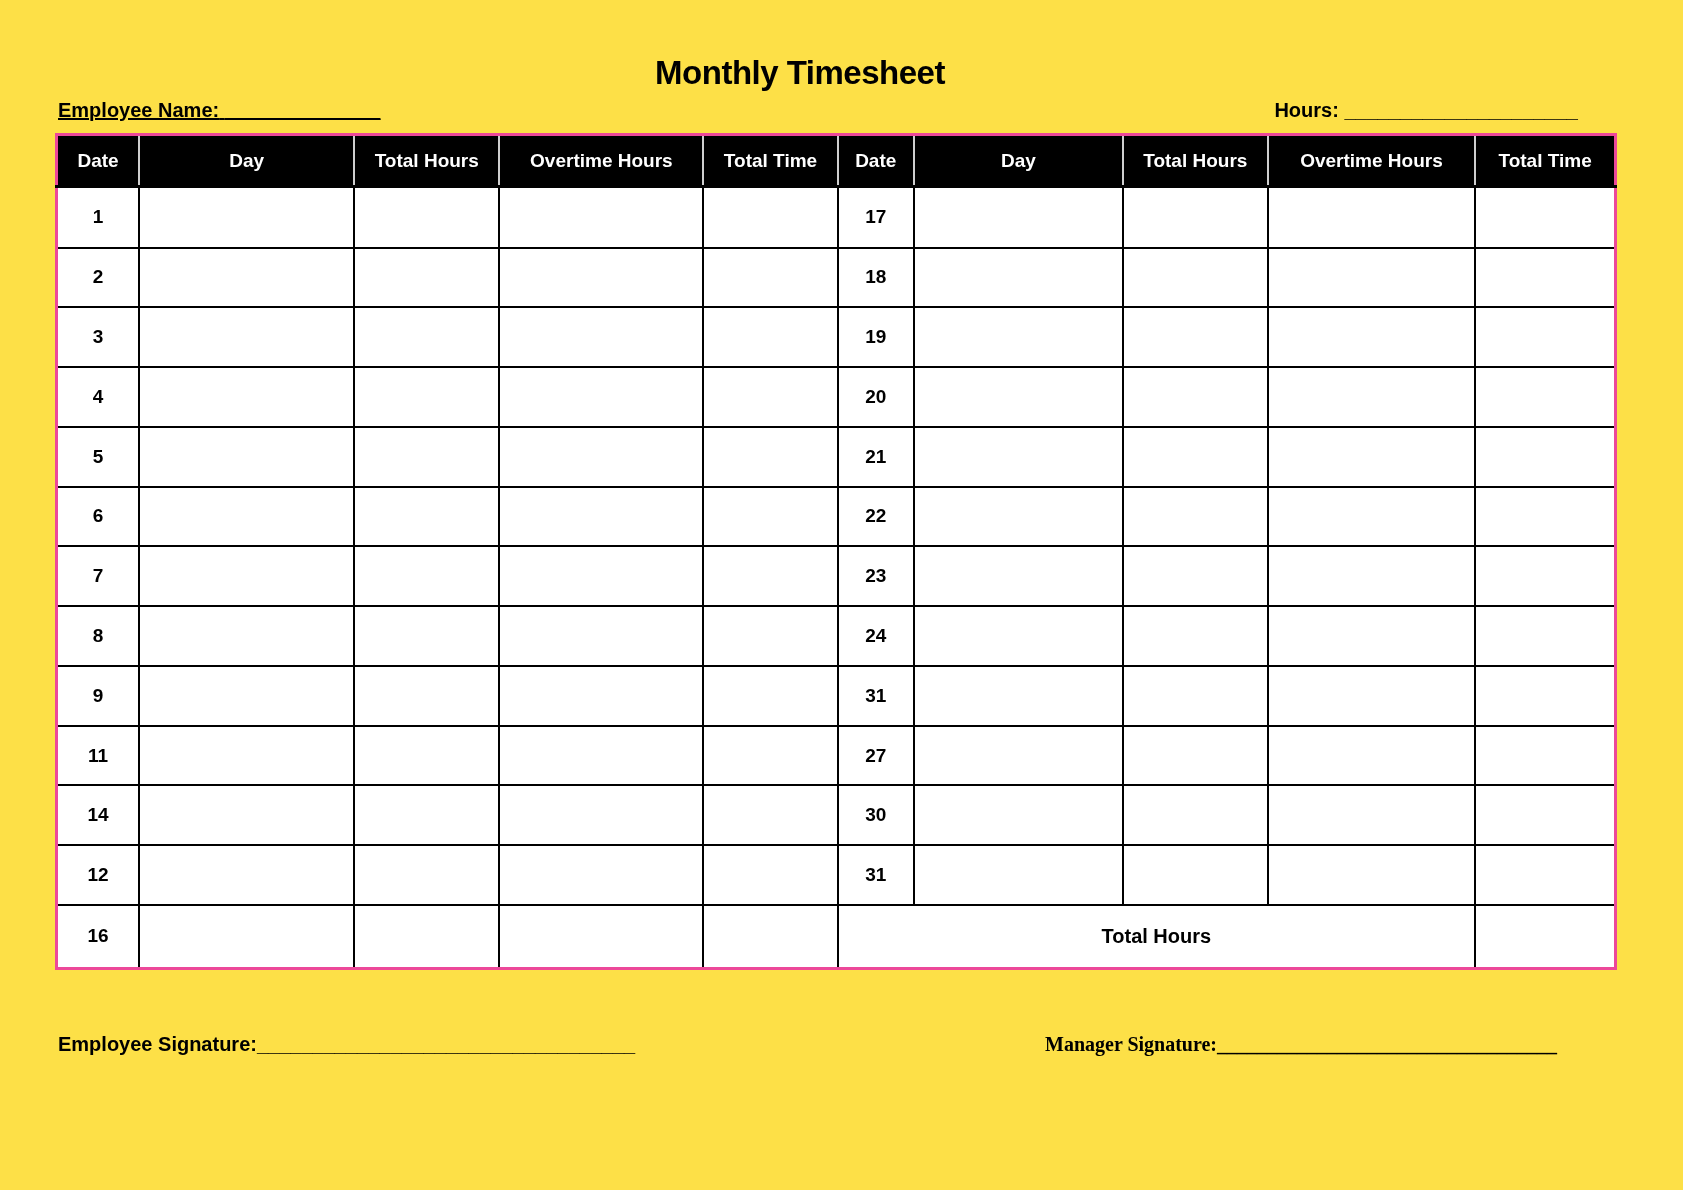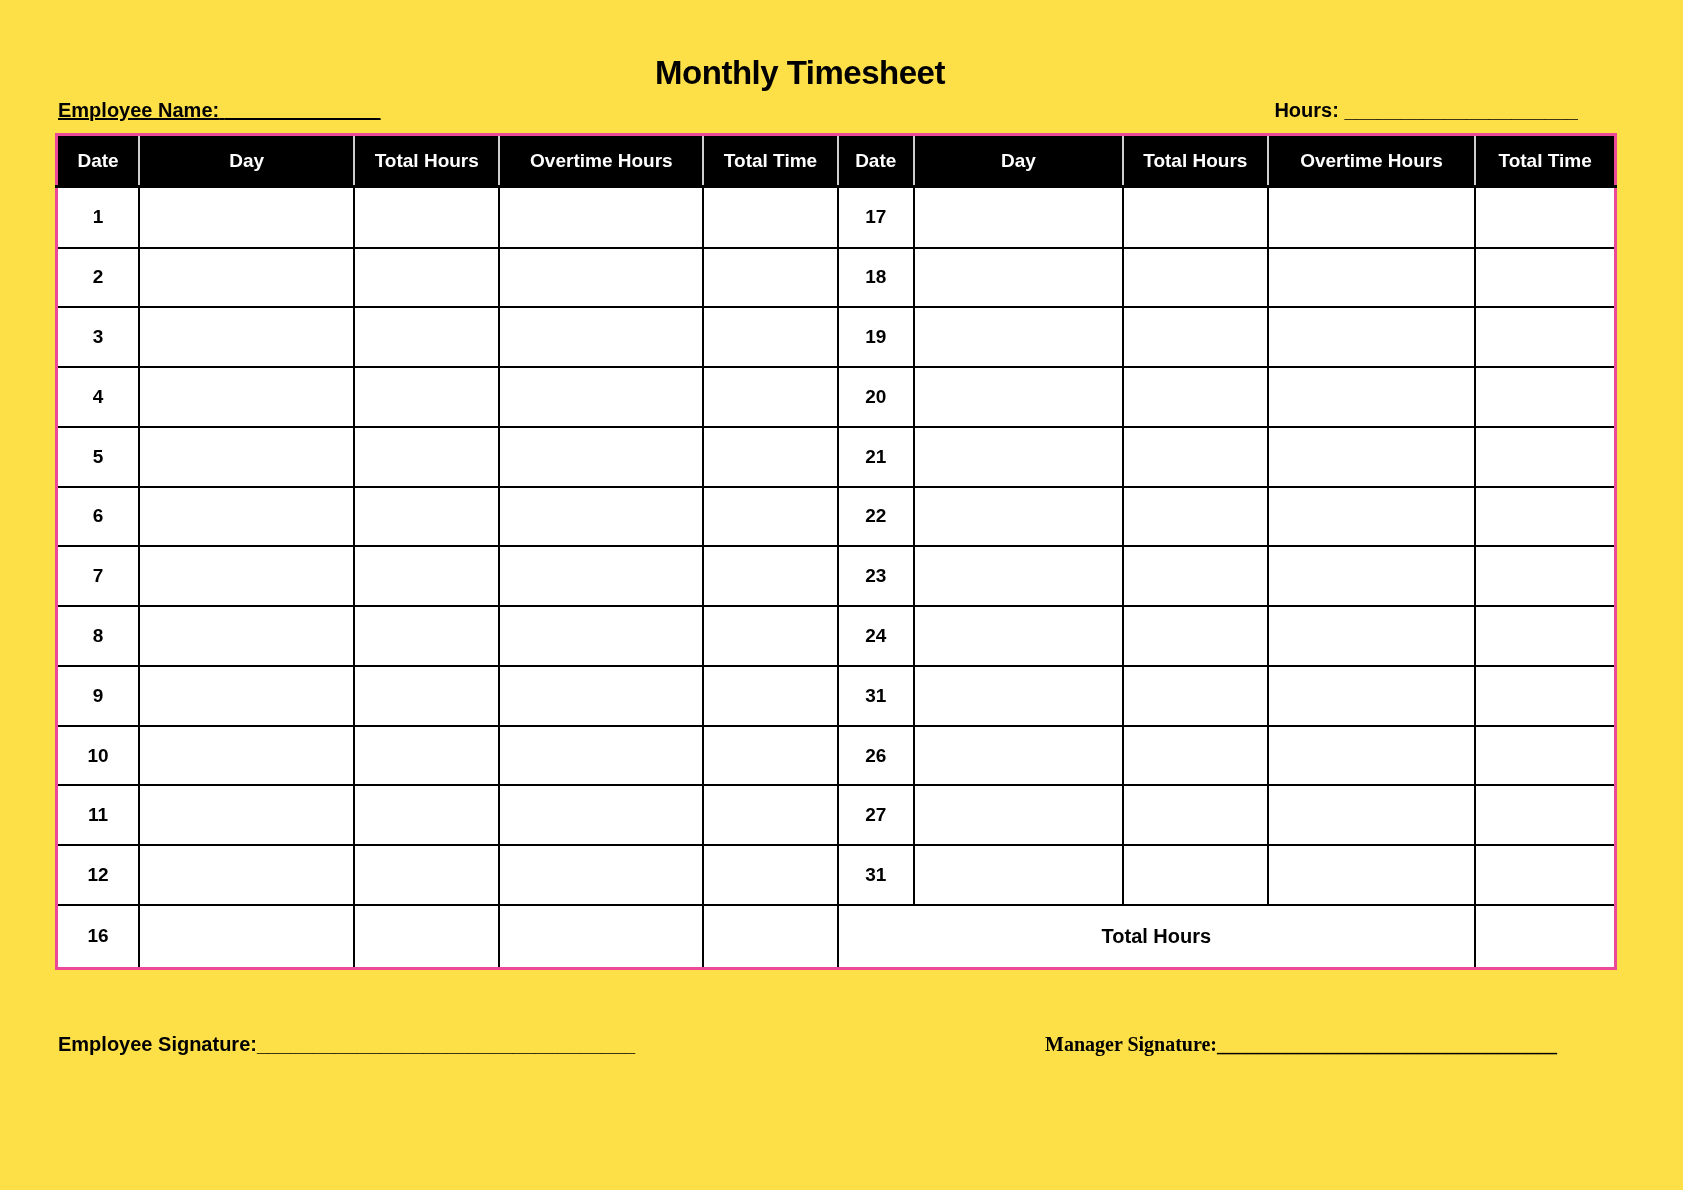--- a/index.html
+++ b/index.html
@@ -197,38 +197,38 @@
           <td></td>
           <td></td>
           <td></td>
           <td class="date">31</td>
           <td></td>
           <td></td>
           <td></td>
           <td></td>
         </tr>
         <tr>
-          <td class="date">10</td>
-          <td></td>
-          <td></td>
-          <td></td>
-          <td></td>
-          <td class="date">26</td>
-          <td></td>
-          <td></td>
-          <td></td>
-          <td></td>
-        </tr>
-        <tr>
           <td class="date">11</td>
           <td></td>
           <td></td>
           <td></td>
           <td></td>
           <td class="date">27</td>
+          <td></td>
+          <td></td>
+          <td></td>
+          <td></td>
+        </tr>
+        <tr>
+          <td class="date">14</td>
+          <td></td>
+          <td></td>
+          <td></td>
+          <td></td>
+          <td class="date">30</td>
           <td></td>
           <td></td>
           <td></td>
           <td></td>
         </tr>
         <tr>
           <td class="date">12</td>
           <td></td>
           <td></td>
           <td></td>

